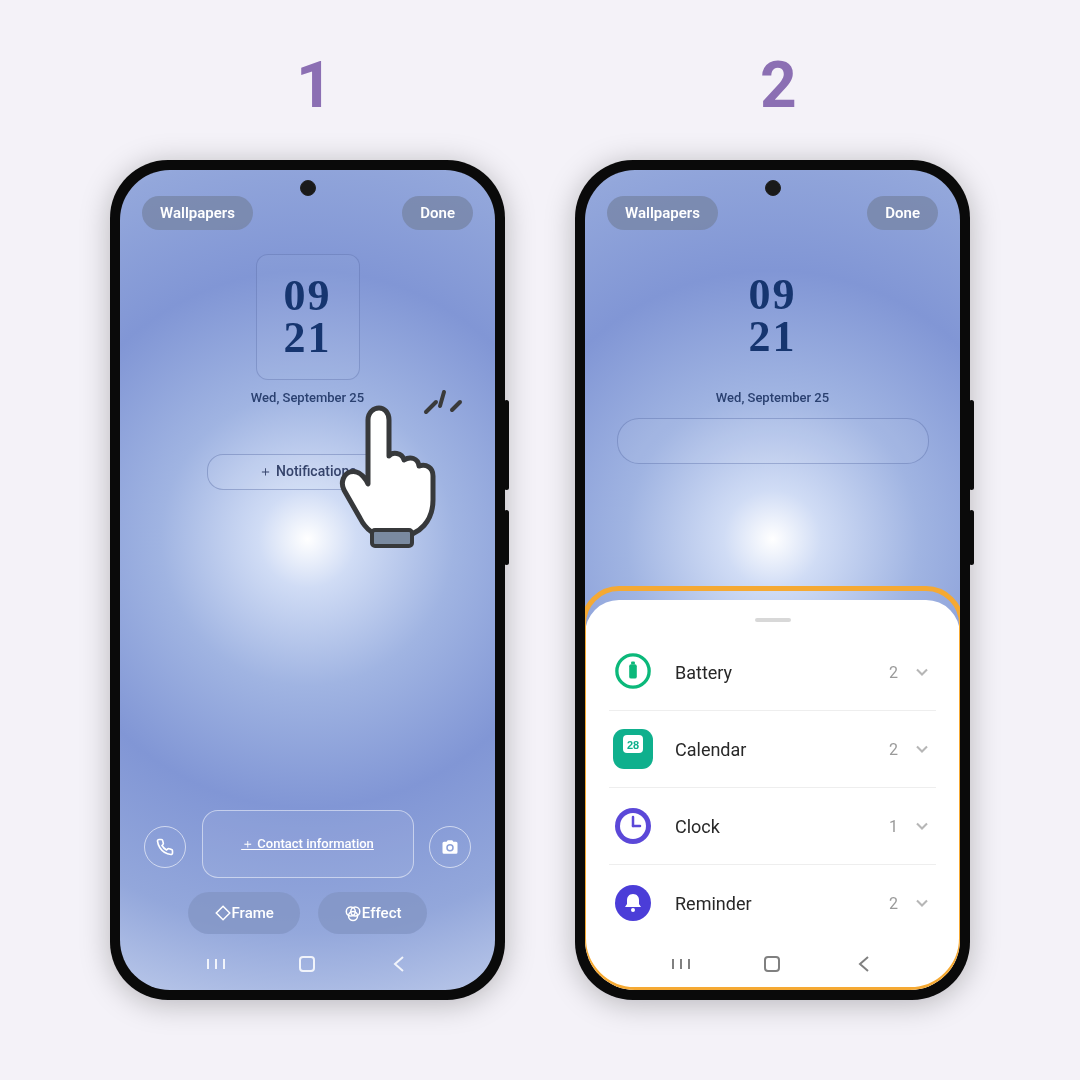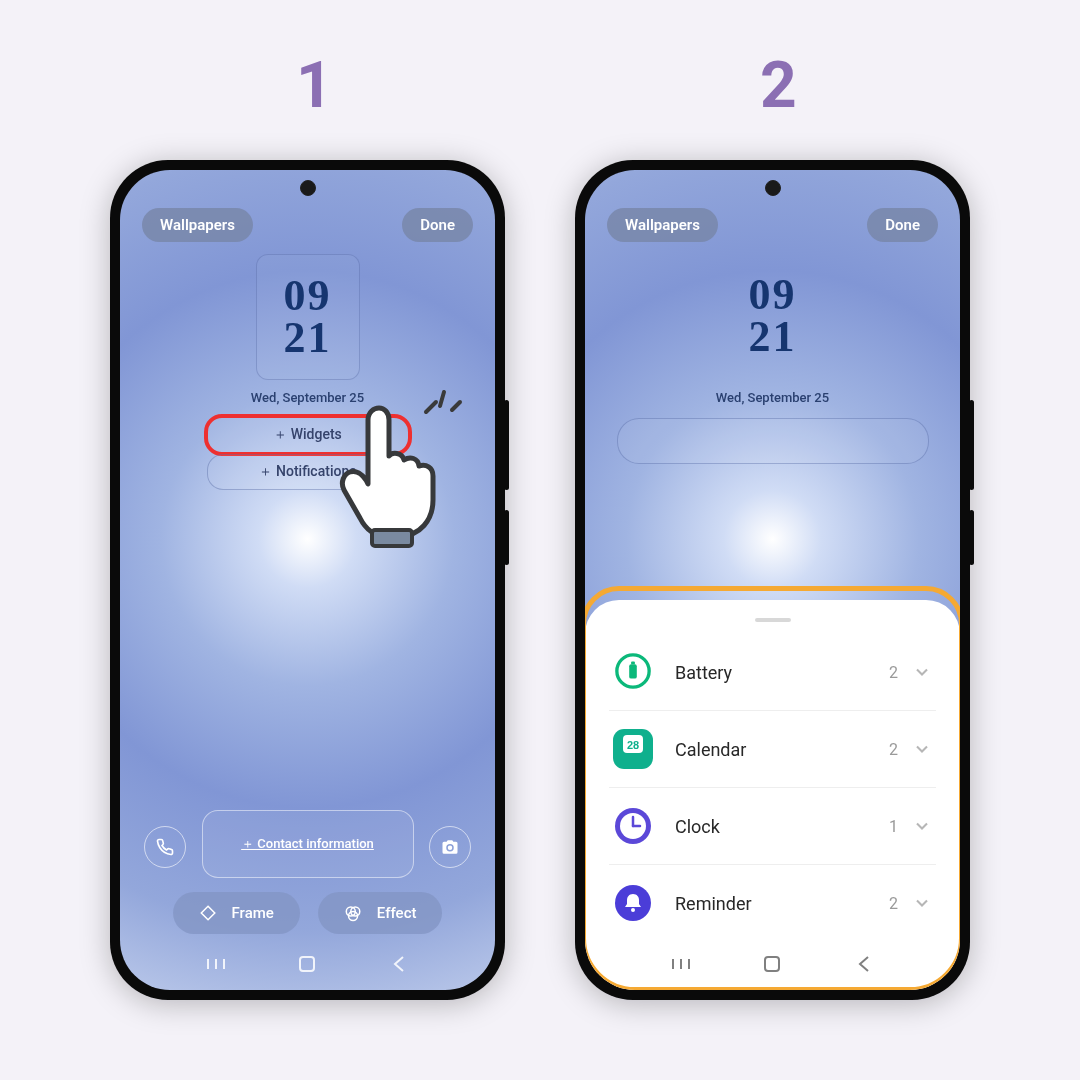--- a/index.html
+++ b/index.html
@@ -59,21 +59,21 @@
   width: 100%;
   height: 100%;
   border-radius: 50px;
   background: radial-gradient(circle at 50% 45%, #ffffff 0%, #d0dcf5 10%, #a0b4e2 30%, #8196d5 55%, #93a7db 80%, #b9c7e9 100%);
   position: relative;
   overflow: hidden;
 }
 
 .top-pills {
   position: absolute;
-  top: 38px;
+  top: 26px;
   left: 22px;
   right: 22px;
   display: flex;
   justify-content: space-between;
 }
 .pill {
   background: rgba(120,134,168,0.82);
   color: #fff;
   font-size: 15px;
   font-weight: 600;
@@ -173,21 +173,21 @@
 }
 .tool-pill {
   background: rgba(130,148,195,0.75);
   color: #fff;
   border-radius: 26px;
   padding: 12px 26px;
   font-size: 15px;
   font-weight: 500;
   display: flex;
   align-items: center;
-  gap: 15px;
+  gap: 0;
 }
 
 .nav-bar {
   position: absolute;
   bottom: 10px;
   left: 0;
   right: 0;
   height: 32px;
   display: flex;
   justify-content: space-around;
@@ -285,21 +285,20 @@
   <div class="screen">
     <div class="top-pills">
       <div class="pill">Wallpapers</div>
       <div class="pill">Done</div>
     </div>
     <div class="clock-box">
       <div class="clock-num">09</div>
       <div class="clock-num">21</div>
     </div>
     <div class="date-text">Wed, September 25</div>
-    <div class="outline-btn wbtn highlight-red">＋  Widgets</div>
     <div class="outline-btn nbtn">＋  Notifications</div>
     <div class="outline-btn contact-btn">＋  Contact information</div>
     <div class="corner-icon left">
       <svg width="18" height="18" viewBox="0 0 24 24" fill="none" stroke="currentColor" stroke-width="2.2">
           <path d="M22 17v3a2 2 0 0 1-2.2 2 19.8 19.8 0 0 1-8.6-3 19.5 19.5 0 0 1-6-6A19.8 19.8 0 0 1 2 4.2 2 2 0 0 1 4 2h3a2 2 0 0 1 2 1.7c.1 1 .4 2 .7 2.9a2 2 0 0 1-.5 2.1L8 10a16 16 0 0 0 6 6l1.3-1.2a2 2 0 0 1 2.1-.5c1 .4 1.9.6 2.9.8A2 2 0 0 1 22 17z"></path>
         </svg>
     </div>
     <div class="corner-icon right">
       <svg width="18" height="18" viewBox="0 0 24 24" fill="currentColor">
           <path d="M9 3 7.5 5H4a2 2 0 0 0-2 2v12a2 2 0 0 0 2 2h16a2 2 0 0 0 2-2V7a2 2 0 0 0-2-2h-3.5L15 3H9zm3 5a5 5 0 1 1 0 10 5 5 0 0 1 0-10zm0 2a3 3 0 1 0 0 6 3 3 0 0 0 0-6z"></path>

